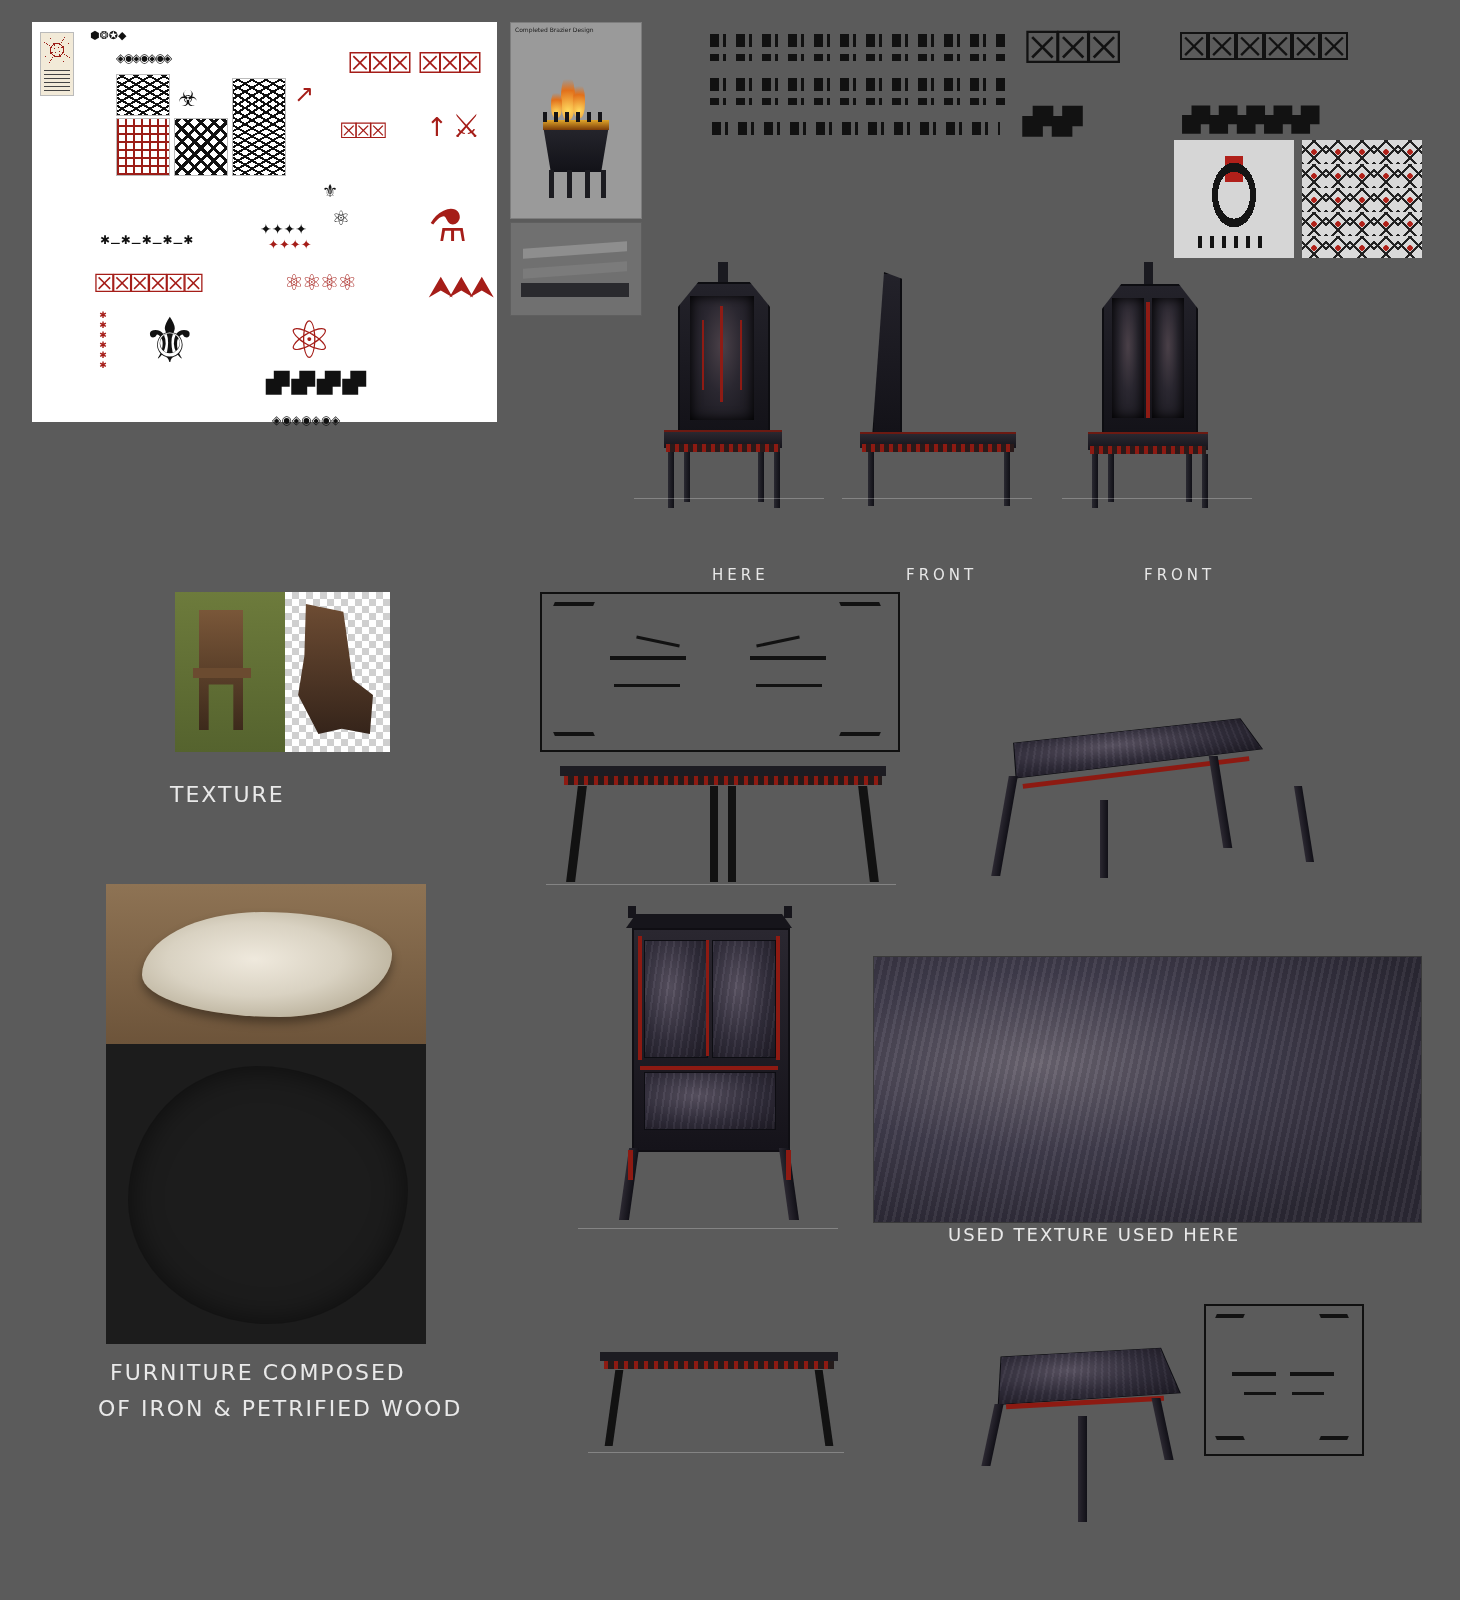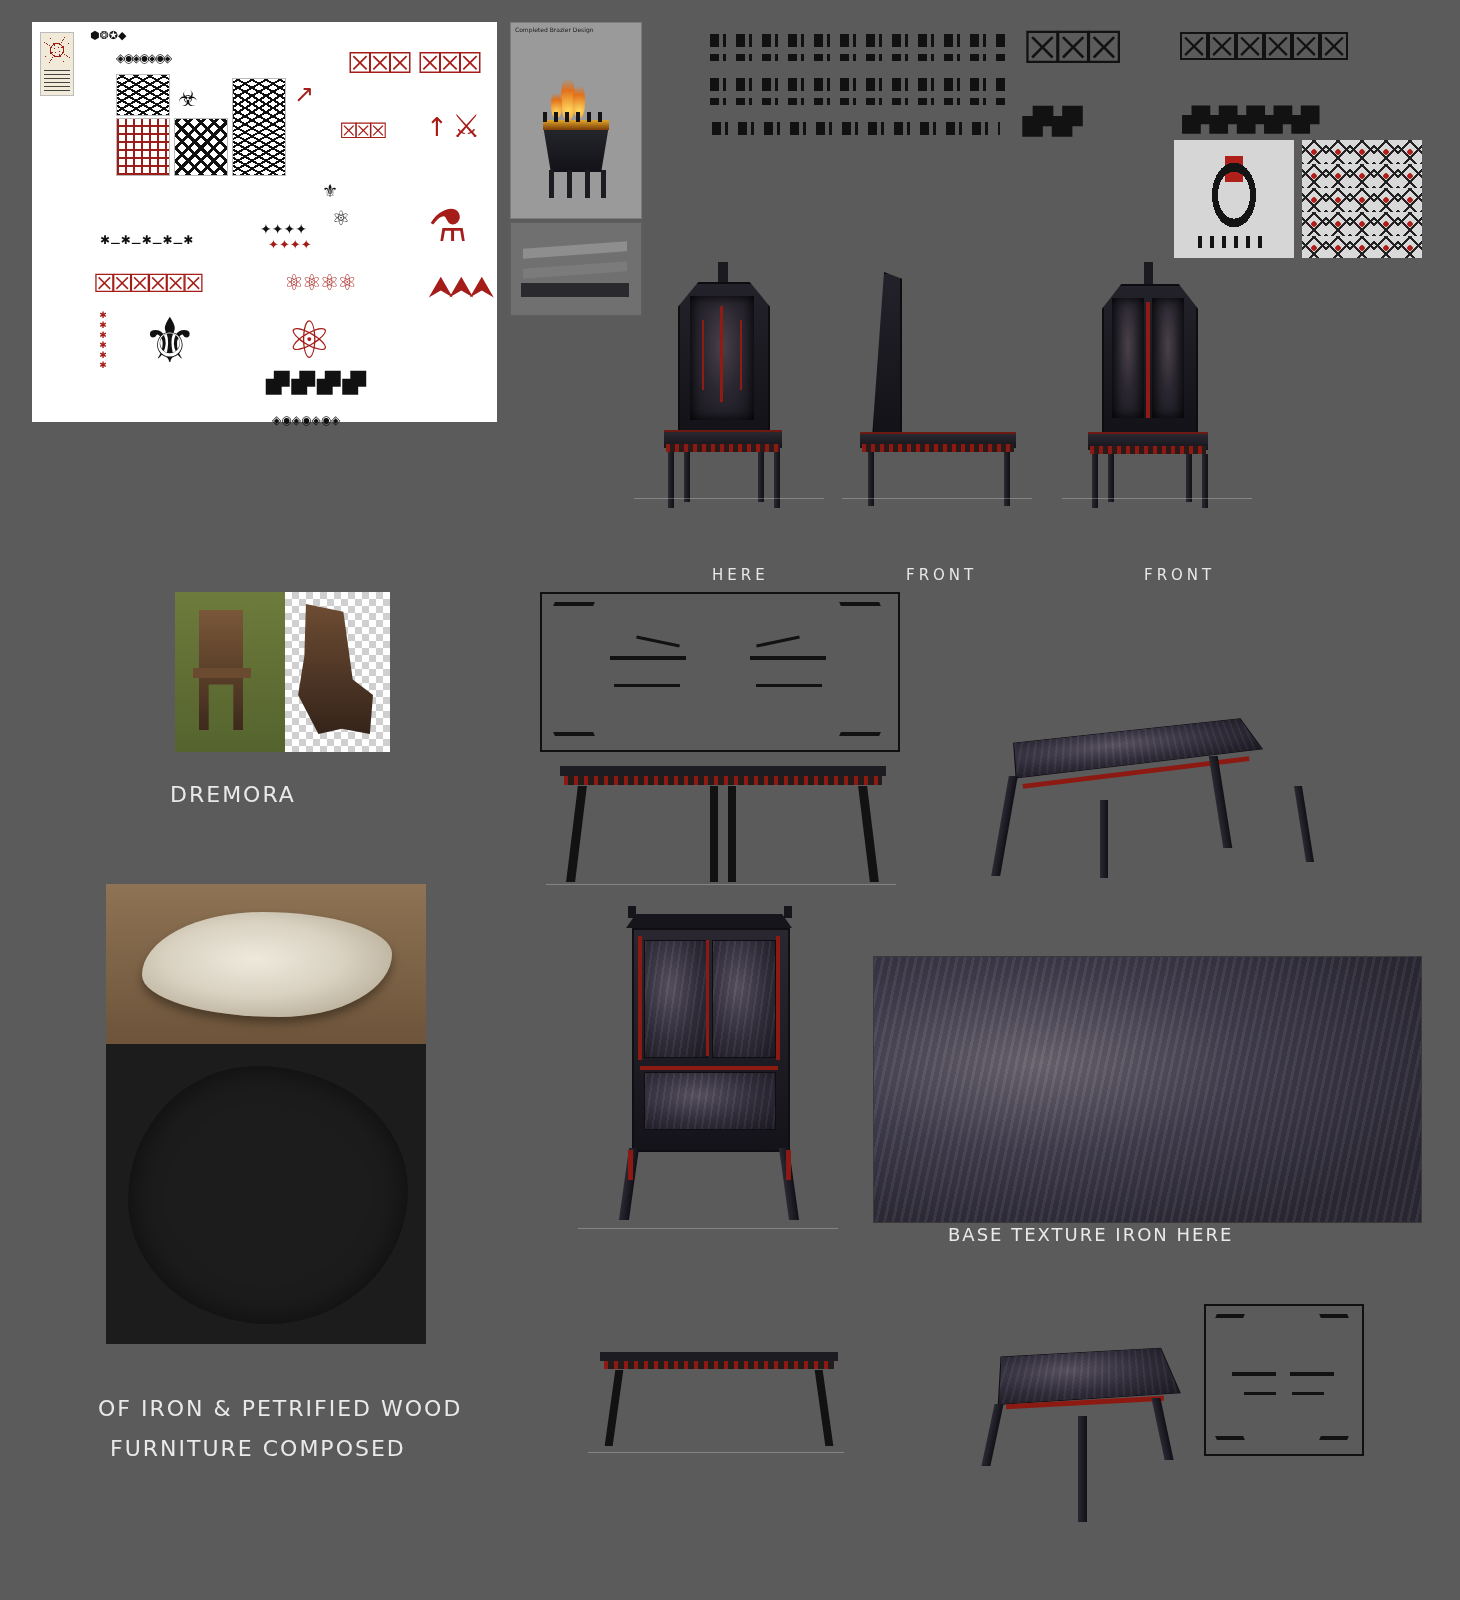--- a/index.html
+++ b/index.html
@@ -388,31 +388,31 @@
          clip-path: polygon(0 0, 100% 0, 100% 100%, 78% 100%, 78% 62%, 22% 62%, 22% 100%, 0 100%);"></div>
     <div class="abs" style="left:18px; top:76px; width:58px; height:10px; background:#6b4b30;"></div>
   </div>
 
   <div class="photo" id="ref-chair-alpha">
     <div class="abs" style="left:10px; top:12px; width:78px; height:130px;
          background: linear-gradient(#6d4c33,#35241a);
          clip-path: polygon(14% 0, 62% 6%, 74% 58%, 100% 70%, 96% 100%, 60% 96%, 30% 100%, 4% 70%, 12% 40%);"></div>
   </div>
 
-  <div class="handnote" style="left:170px; top:782px;">DREMORA</div>
+  <div class="handnote" style="left:170px; top:782px;">TEXTURE</div>
 
   <div class="photo" id="ref-petrified-top">
     <div id="petrified-slab-1"></div>
   </div>
 
   <div class="photo" id="ref-petrified-bottom">
     <div id="petrified-slab-2"></div>
   </div>
 
-  <div class="handnote" style="left:110px; top:1436px;">FURNITURE COMPOSED</div>
+  <div class="handnote" style="left:110px; top:1360px;">FURNITURE COMPOSED</div>
   <div class="handnote" style="left:98px; top:1396px;">OF IRON &amp; PETRIFIED WOOD</div>
 
   <div class="lineart" style="left:540px; top:592px; width:360px; height:160px;">
     <div class="la-edge" style="left:0; top:0; width:356px; height:156px;"></div>
     <div class="la-line" style="left:14px; top:10px; width:40px; height:4px; transform:skewX(-24deg);"></div>
     <div class="la-line" style="left:300px; top:10px; width:40px; height:4px; transform:skewX(24deg);"></div>
     <div class="la-line" style="left:14px; top:140px; width:40px; height:4px; transform:skewX(24deg);"></div>
     <div class="la-line" style="left:300px; top:140px; width:40px; height:4px; transform:skewX(-24deg);"></div>
     <div class="la-line" style="left:70px; top:64px; width:76px; height:4px;"></div>
     <div class="la-line" style="left:210px; top:64px; width:76px; height:4px;"></div>
@@ -454,21 +454,21 @@
     <div class="rendered" style="left:56px; top:166px; width:130px; height:56px;"></div>
     <div class="rededge" style="left:52px; top:160px; width:138px; height:4px;"></div>
     <div class="abs" style="left:36px; top:242px; width:10px; height:72px; background:linear-gradient(90deg,#2b2831,#111017); transform: skewX(-8deg);"></div>
     <div class="abs" style="left:196px; top:242px; width:10px; height:72px; background:linear-gradient(90deg,#2b2831,#111017); transform: skewX(8deg);"></div>
     <div class="rededge" style="left:40px; top:244px; width:5px; height:30px;"></div>
     <div class="rededge" style="left:198px; top:244px; width:5px; height:30px;"></div>
   </div>
   <div class="floorline" style="left:578px; top:1228px; width:260px;"></div>
 
   <div class="abs" id="base-texture"></div>
-  <div class="handnote small" style="left:948px; top:1224px;">BASE TEXTURE  IRON HERE</div>
+  <div class="handnote small" style="left:948px; top:1224px;">USED TEXTURE  USED HERE</div>
 
   <div class="lineart" style="left:600px; top:1352px; width:240px; height:110px;">
     <div class="la-line" style="left:0; top:0; width:238px; height:9px; background:#1d1c22;"></div>
     <div class="la-line" style="left:4px; top:9px; width:230px; height:8px; background: repeating-linear-gradient(90deg,#8d1a12 0 4px, #241b1b 4px 10px);"></div>
     <div class="la-line" style="left:10px; top:18px; width:8px; height:76px; transform:skewX(-8deg);"></div>
     <div class="la-line" style="left:220px; top:18px; width:8px; height:76px; transform:skewX(8deg);"></div>
   </div>
   <div class="floorline" style="left:588px; top:1452px; width:256px;"></div>
 
   <div class="rendered" style="left:1000px; top:1332px; width:170px; height:82px;

